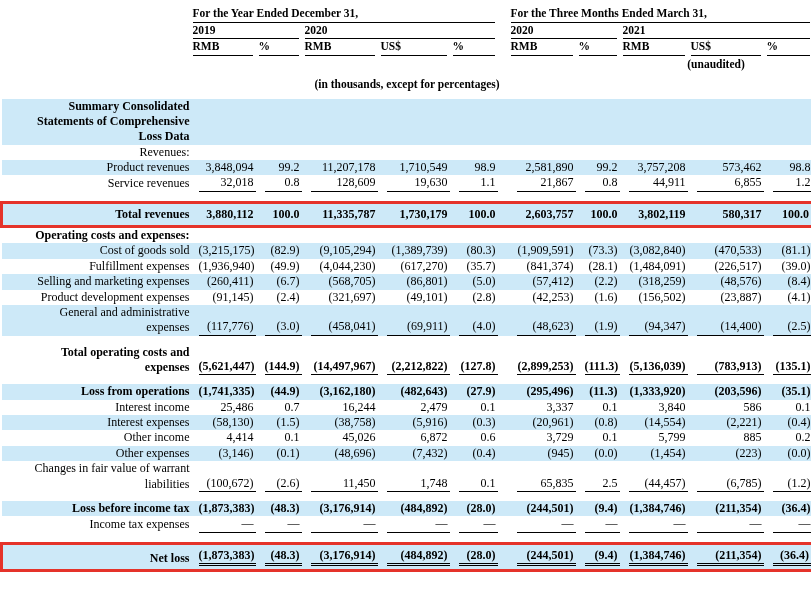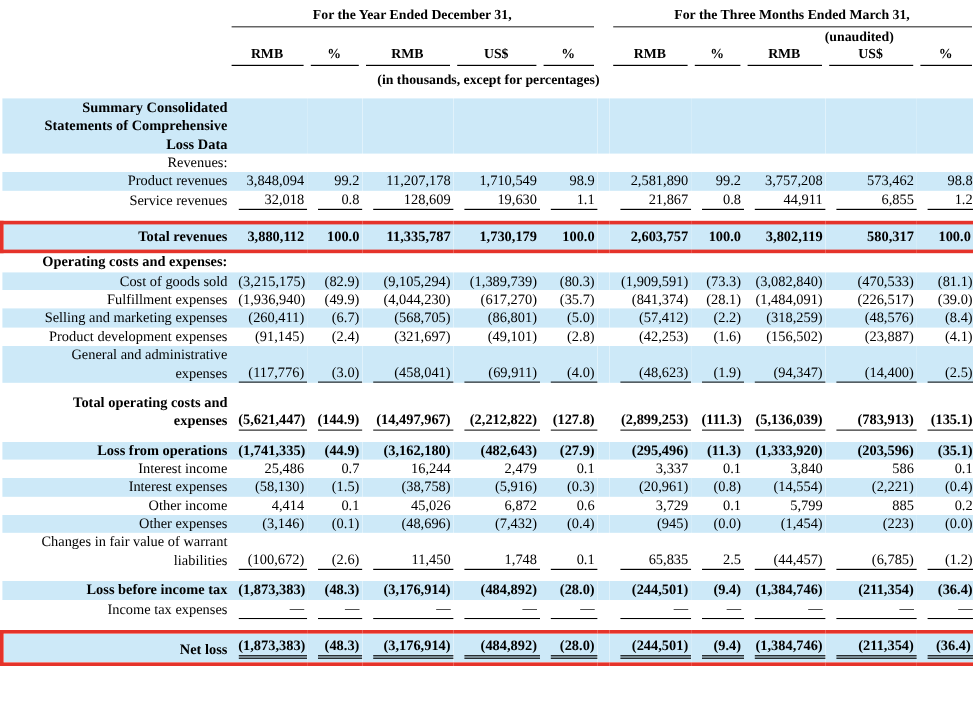--- a/index.html
+++ b/index.html
@@ -15,21 +15,21 @@
     color:var(--ink);
   }
   .page{padding-top:6px;}
   table{
     border-collapse:collapse;table-layout:fixed;width:811px;
     font-size:12px;line-height:1.28;
   }
   th,td{padding:0;vertical-align:bottom;font-weight:normal;overflow:hidden;white-space:nowrap;}
   thead th{font-weight:bold;font-size:11.5px;vertical-align:bottom;}
   .gline{
-    display:block;text-align:center;border-bottom:1.5px solid var(--ink);
+    display:block;text-align:left;border-bottom:1.5px solid var(--ink);
     margin:0 3px;padding:0 0 1px 0;white-space:nowrap;
   }
   .unaud-cell{text-align:center;padding-top:1px;}
   .units-cell{text-align:center;padding:5px 0 7px 0;font-size:11.5px;}
   .lbl{text-align:right;padding-left:3px;}
   .lbl .indent{padding-left:11px;}
   .num{text-align:right;padding-left:9px;}
   .num .v,.num .u,.num .uu{display:block;padding-right:2px;min-height:15px;}
   .num .u{border-bottom:1.5px solid var(--ink);}
   .num .uu{border-bottom:3px double var(--ink);}
@@ -68,22 +68,34 @@
         <th class="lbl"></th>
         <th colspan="5">
             <span class="gline">For the Year Ended December 31,</span>
           </th>
         <th></th>
         <th colspan="5">
             <span class="gline">For the Three Months Ended March 31,</span>
           </th>
       </tr>
       <tr>
-        <th colspan="9"></th>
-        <th colspan="3" class="unaud-cell">(unaudited)</th>
+        <th class="lbl"></th>
+        <th colspan="2">
+            <span class="gline">2019</span>
+          </th>
+        <th colspan="3">
+            <span class="gline">2020</span>
+          </th>
+        <th></th>
+        <th colspan="2">
+            <span class="gline">2020</span>
+          </th>
+        <th colspan="3">
+            <span class="gline">2021</span>
+          </th>
       </tr>
       <tr>
         <th class="lbl"></th>
         <th>
             <span class="gline">RMB</span>
           </th>
         <th>
             <span class="gline">%</span>
           </th>
         <th>
@@ -104,20 +116,24 @@
           </th>
         <th>
             <span class="gline">RMB</span>
           </th>
         <th>
             <span class="gline">US$</span>
           </th>
         <th>
             <span class="gline">%</span>
           </th>
+      </tr>
+      <tr>
+        <th colspan="9"></th>
+        <th colspan="3" class="unaud-cell">(unaudited)</th>
       </tr>
       <tr>
         <th colspan="12" class="units-cell">(in thousands, except for percentages)</th>
       </tr>
     </thead>
     <tbody>
         <tr class="stripe bold ">
           <td class="lbl">
             <div>Summary Consolidated</div>
             <div class="indent">Statements of Comprehensive</div>

